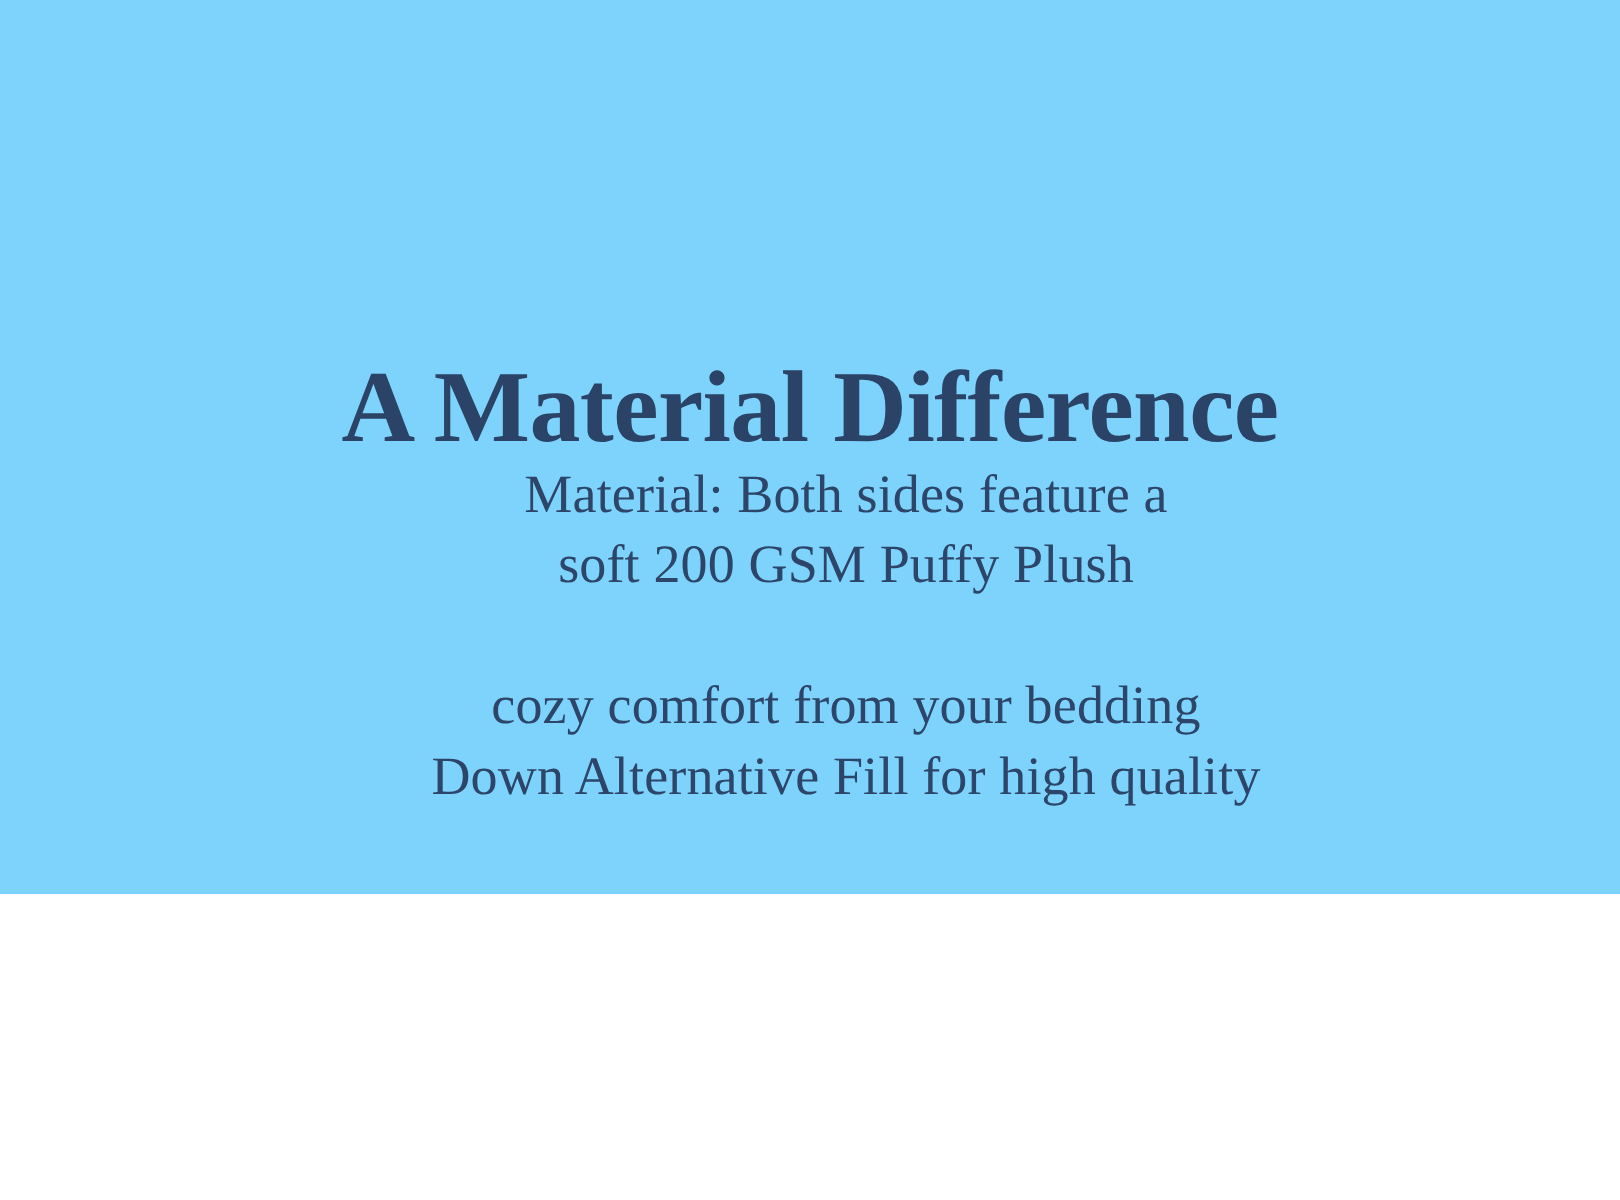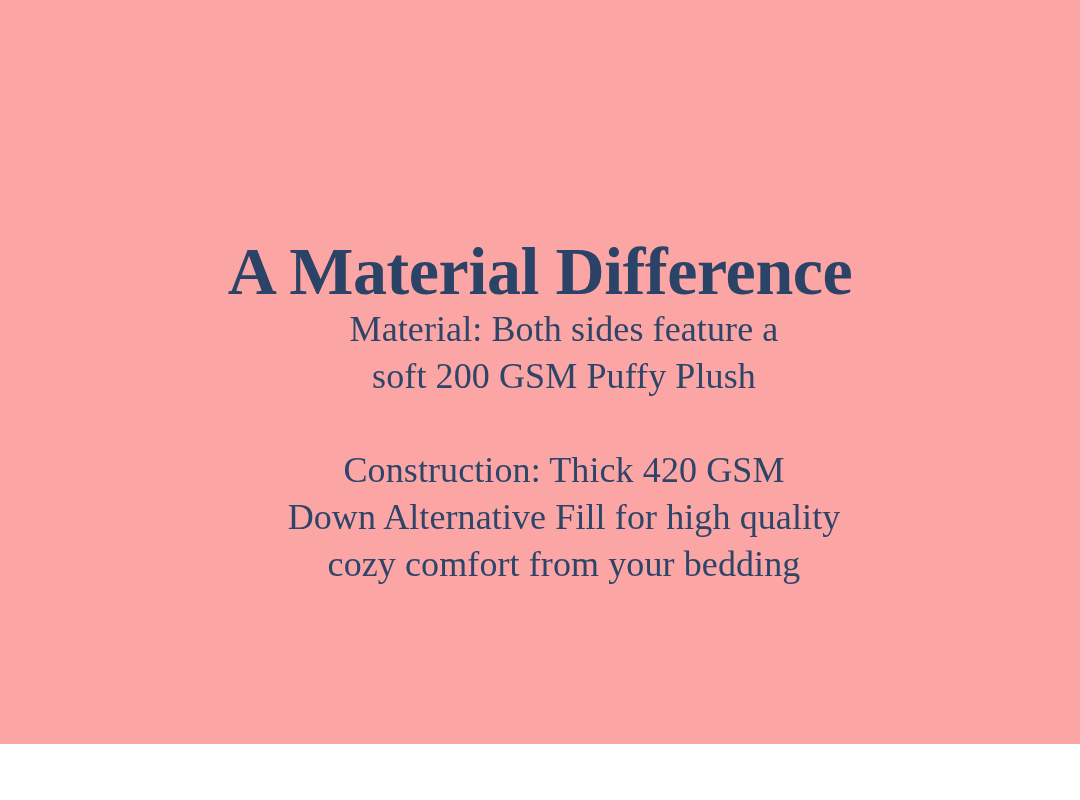--- a/index.html
+++ b/index.html
@@ -11,22 +11,22 @@
     width: 1080px;
     height: 800px;
     background: #ffffff;
     font-family: "Liberation Serif", "DejaVu Serif", serif;
     overflow: hidden;
   }
 
   .slide {
     position: relative;
     width: 1080px;
-    height: 744px;
-    background: #fca5a5;
+    height: 596px;
+    background: #7dd3fc;
     box-sizing: border-box;
     display: flex;
     flex-direction: column;
     align-items: center;
   }
 
   .slide-title {
     position: absolute;
     top: 186px;
     left: 0;
@@ -81,19 +81,18 @@
   <div class="body-block">
 
     <p class="para">
       <span class="line">Material: Both sides feature a</span>
       <span class="line">soft 200 GSM Puffy Plush</span>
     </p>
 
     <div class="para para-gap">&nbsp;</div>
 
     <p class="para">
-      <span class="line">Construction: Thick 420 GSM</span>
+      <span class="line">cozy comfort from your bedding</span>
       <span class="line">Down Alternative Fill for high quality</span>
-      <span class="line">cozy comfort from your bedding</span>
     </p>
 
   </div>
 </div>
 
 </body></html>

